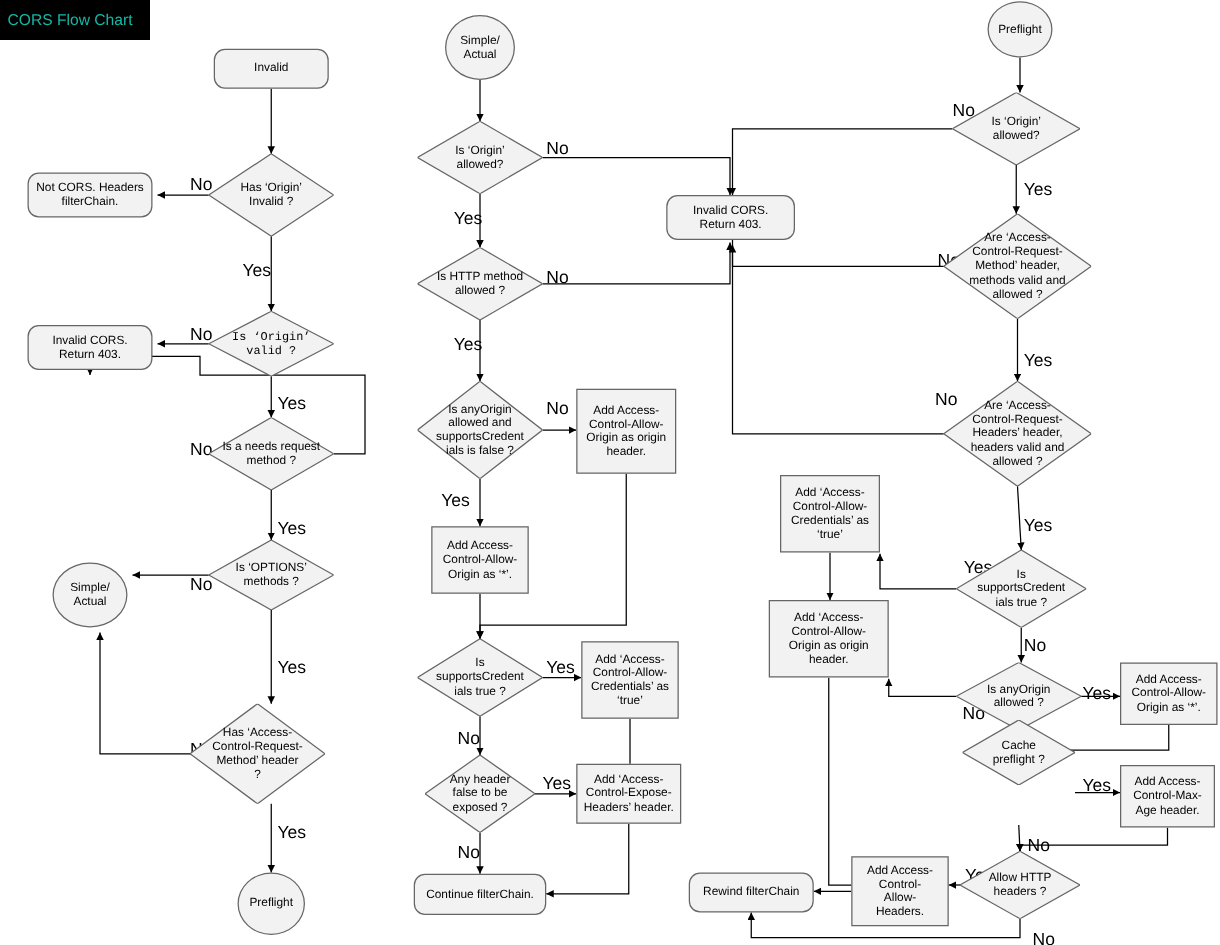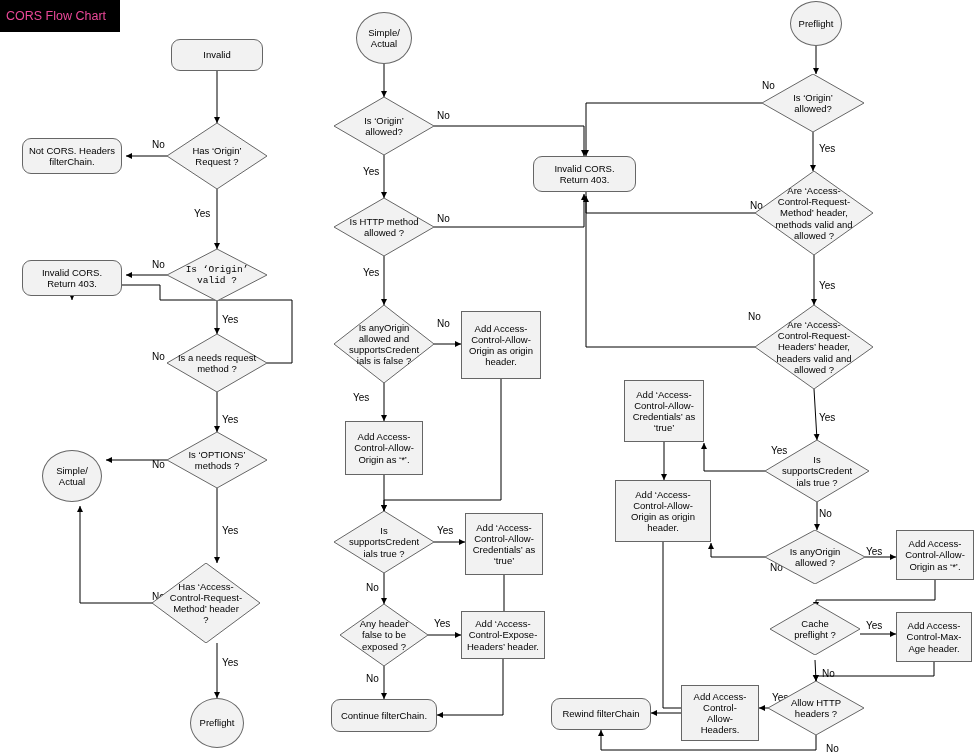--- a/index.html
+++ b/index.html
@@ -59,30 +59,30 @@
     width: 100%; height: 100%;
     z-index: 1;
   }
   .title-box {
     position: absolute;
     left: 0;
     top: 0;
     width: 120px;
     height: 32px;
     background: #000000;
-    color: #ec4899;
+    color: #14b8a6;
     display: flex;
     align-items: center;
     font-size: 12.5px;
     padding-left: 6px;
     box-sizing: border-box;
   }
   .elabel {
     position: absolute;
-    font-size: 10px;
+    font-size: 14px;
     color: #000000;
     background: transparent;
     white-space: nowrap;
   }
 </style>
 </head>
 <body>
 
 <div id="canvas">
 
@@ -145,21 +145,21 @@
       <path d="M681,713 L651,713"></path>
       <path d="M816,735 L816,750 L601,750 L601,730"></path>
     </g>
   </svg>
 
   <div id="nodes">
       <div class="node round" style="left: 171px; top: 39px; width: 92px; height: 32px;">Invalid</div>
       <div class="node diamond" style="left: 167px; top: 123px; width: 100px; height: 66px;"><svg class="dshape" viewBox="0 0 100 100" preserveAspectRatio="none">
           <polygon points="50,0 100,50 50,100 0,50" fill="#f2f2f2" stroke="#666666" stroke-width="1" vector-effect="non-scaling-stroke"></polygon>
         </svg><div class="dlabel">Has ‘Origin’
-Request ?</div></div>
+Invalid ?</div></div>
       <div class="node round" style="left: 22px; top: 138px; width: 100px; height: 36px;">Not CORS. Headers
 filterChain.</div>
       <div class="node diamond" style="left: 167px; top: 249px; width: 100px; height: 52px; font-family: Liberation Mono, monospace;"><svg class="dshape" viewBox="0 0 100 100" preserveAspectRatio="none">
           <polygon points="50,0 100,50 50,100 0,50" fill="#f2f2f2" stroke="#666666" stroke-width="1" vector-effect="non-scaling-stroke"></polygon>
         </svg><div class="dlabel">Is ‘Origin’ valid ?</div></div>
       <div class="node round" style="left: 22px; top: 260px; width: 100px; height: 36px;">Invalid CORS.
 Return 403.</div>
       <div class="node diamond" style="left: 167px; top: 334px; width: 100px; height: 58px;"><svg class="dshape" viewBox="0 0 100 100" preserveAspectRatio="none">
           <polygon points="50,0 100,50 50,100 0,50" fill="#f2f2f2" stroke="#666666" stroke-width="1" vector-effect="non-scaling-stroke"></polygon>
         </svg><div class="dlabel">Is a needs request
@@ -252,21 +252,21 @@
 Control-Allow-
 Origin as origin
 header.</div>
       <div class="node diamond" style="left: 765px; top: 530px; width: 100px; height: 54px;"><svg class="dshape" viewBox="0 0 100 100" preserveAspectRatio="none">
           <polygon points="50,0 100,50 50,100 0,50" fill="#f2f2f2" stroke="#666666" stroke-width="1" vector-effect="non-scaling-stroke"></polygon>
         </svg><div class="dlabel">Is anyOrigin
 allowed  ?</div></div>
       <div class="node rect" style="left: 896px; top: 530px; width: 78px; height: 50px;">Add Access-
 Control-Allow-
 Origin as ‘*’.</div>
-      <div class="node diamond" style="left: 770px; top: 603px; width: 90px; height: 52px; text-align: center;"><svg class="dshape" viewBox="0 0 100 100" preserveAspectRatio="none">
+      <div class="node diamond" style="left: 770px; top: 576px; width: 90px; height: 52px; text-align: center;"><svg class="dshape" viewBox="0 0 100 100" preserveAspectRatio="none">
           <polygon points="50,0 100,50 50,100 0,50" fill="#f2f2f2" stroke="#666666" stroke-width="1" vector-effect="non-scaling-stroke"></polygon>
         </svg><div class="dlabel">Cache
 preflight ?</div></div>
       <div class="node rect" style="left: 896px; top: 612px; width: 76px; height: 50px;">Add Access-
 Control-Max-
 Age header.</div>
       <div class="node diamond" style="left: 768px; top: 681px; width: 96px; height: 54px;"><svg class="dshape" viewBox="0 0 100 100" preserveAspectRatio="none">
           <polygon points="50,0 100,50 50,100 0,50" fill="#f2f2f2" stroke="#666666" stroke-width="1" vector-effect="non-scaling-stroke"></polygon>
         </svg><div class="dlabel">Allow HTTP
 headers ?</div></div>

